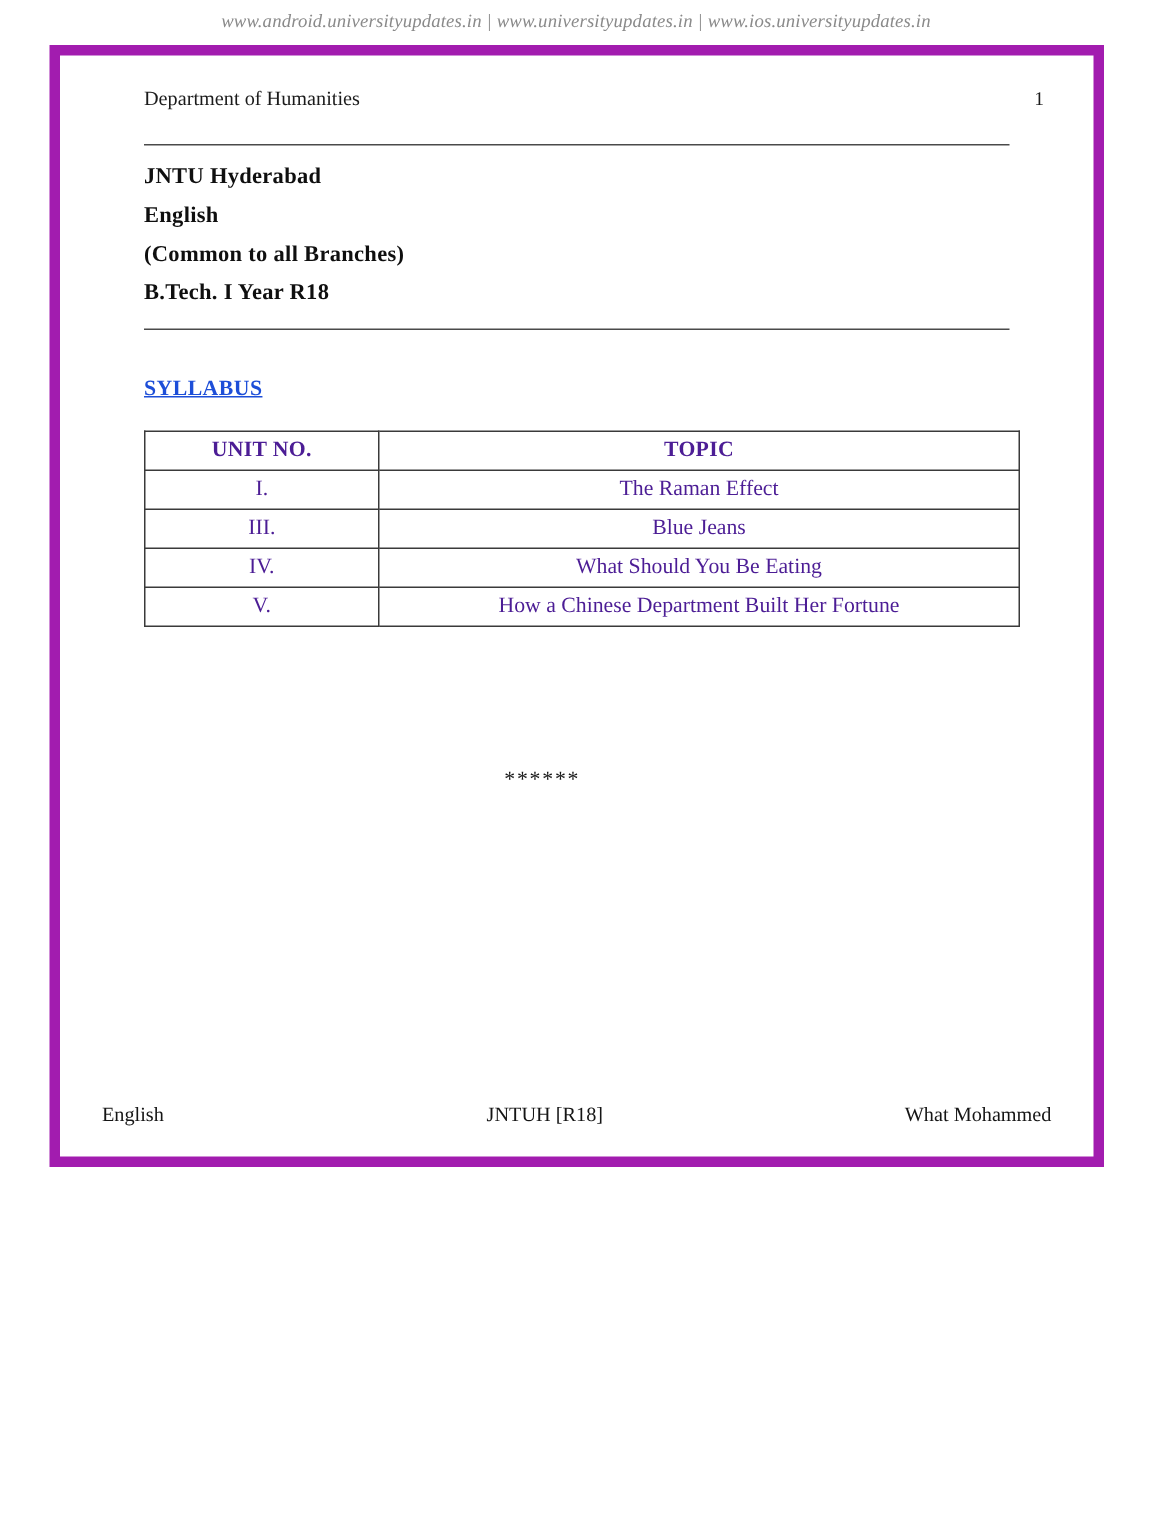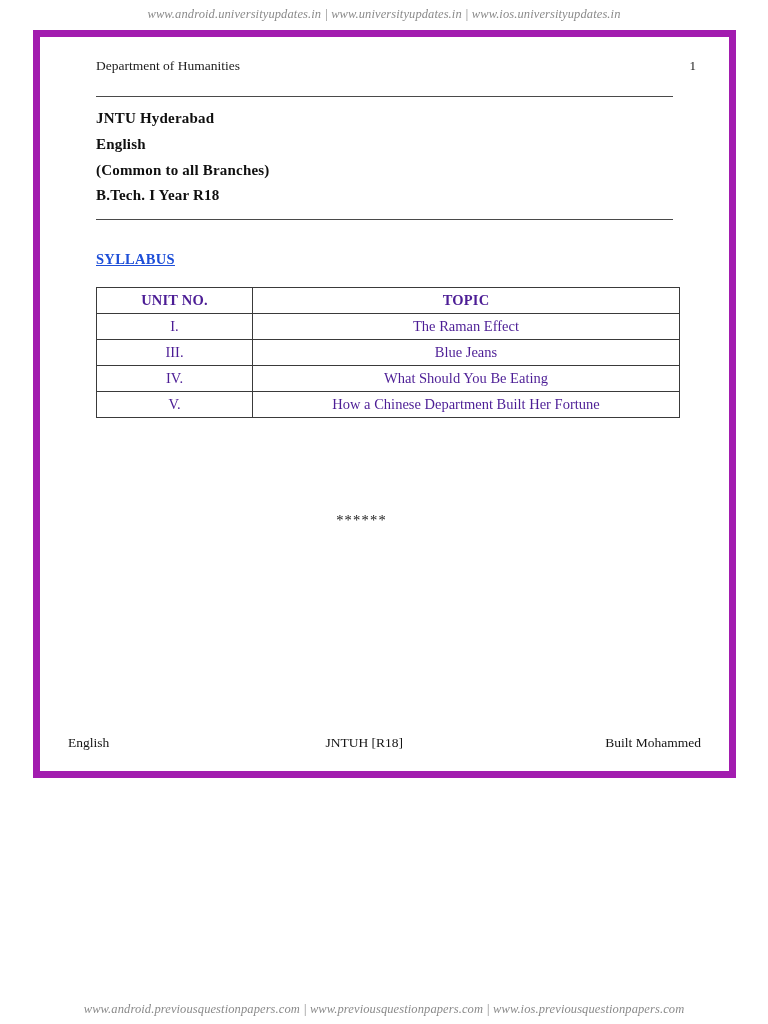--- a/index.html
+++ b/index.html
@@ -211,21 +211,20 @@
             <td>How a Chinese Department Built Her Fortune</td>
           </tr>
         </tbody>
       </table>
 
       <div class="stars">******</div>
 
       <div class="footer">
         <div class="footer-left">English</div>
         <div class="footer-center">JNTUH [R18]</div>
-        <div class="footer-right">Built Mohammed</div>
+        <div class="footer-right">What Mohammed</div>
       </div>
 
     </div>
   </div>
 
-  <div class="watermark-bottom">www.android.previousquestionpapers.com | www.previousquestionpapers.com | www.ios.previousquestionpapers.com</div>
 
 </div>
 
 </body></html>

